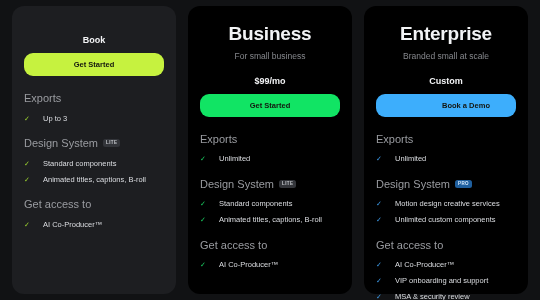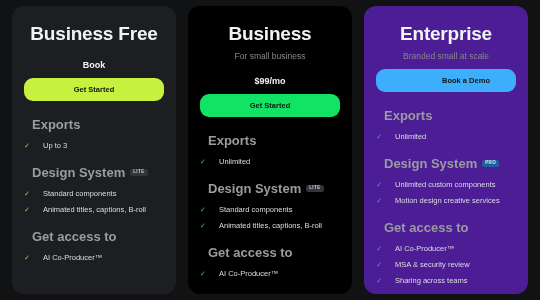--- a/index.html
+++ b/index.html
@@ -77,23 +77,22 @@
     margin-top: 11px;
   }
   .group-head {
     display: flex;
     align-items: center;
     gap: 5px;
     margin-bottom: 6px;
   }
   .group-label {
     color: #9a9ca1;
-    font-size: 13px;
-    font-weight: 700;
-    margin-left: 8px;
+    font-size: 11px;
+    font-weight: 400;
   }
   .group-badge {
     font-size: 4.5px;
     font-weight: 700;
     letter-spacing: 0.4px;
     padding: 1.5px 3px;
     border-radius: 2.5px;
     color: #c9cbd0;
     background: #33353a;
     line-height: 1;
@@ -118,21 +117,20 @@
     color: #dcdee2;
     font-size: 7.5px;
     line-height: 11px;
   }
 </style>
 </head>
 <body style="background: rgb(17, 18, 20);">
 
 <div class="pricing-grid" id="grid">
     <div class="plan-card" style="background: rgb(29, 30, 33);">
-      <div class="plan-title">Business Free</div>
       <div class="plan-price">Book</div>
       <button class="plan-cta" style="background: rgb(198, 242, 63);">Get Started</button>
       <div class="features">
         <div class="feature-group">
           <div class="group-head">
             <span class="group-label">Exports</span>
           </div>
           <div class="feature-item">
             <span class="check-icon" style="color: rgb(154, 209, 48);">✓</span>
             <span class="feature-text">Up to 3</span>
@@ -196,55 +194,60 @@
           <div class="group-head">
             <span class="group-label">Get access to</span>
           </div>
           <div class="feature-item">
             <span class="check-icon" style="color: rgb(25, 201, 95);">✓</span>
             <span class="feature-text">AI Co-Producer™</span>
           </div>
         </div>
       </div>
     </div>
-    <div class="plan-card" style="background: #4c1d95;">
+    <div class="plan-card" style="background: #000000;">
       <div class="plan-title">Enterprise</div>
       <div class="plan-subtitle">Branded small at scale</div>
+      <div class="plan-price">Custom</div>
       <button class="plan-cta" style="background: rgb(61, 174, 252); padding-left: 40px;">Book a Demo</button>
       <div class="features">
         <div class="feature-group">
           <div class="group-head">
             <span class="group-label">Exports</span>
           </div>
           <div class="feature-item">
             <span class="check-icon" style="color: rgb(61, 154, 232);">✓</span>
             <span class="feature-text">Unlimited</span>
           </div>
         </div>
         <div class="feature-group">
           <div class="group-head">
             <span class="group-label">Design System</span>
             <span class="group-badge badge-pro">PRO</span>
           </div>
           <div class="feature-item">
             <span class="check-icon" style="color: rgb(61, 154, 232);">✓</span>
+            <span class="feature-text">Motion design creative services</span>
+          </div>
+          <div class="feature-item">
+            <span class="check-icon" style="color: rgb(61, 154, 232);">✓</span>
             <span class="feature-text">Unlimited custom components</span>
           </div>
-          <div class="feature-item">
-            <span class="check-icon" style="color: rgb(61, 154, 232);">✓</span>
-            <span class="feature-text">Motion design creative services</span>
-          </div>
         </div>
         <div class="feature-group">
           <div class="group-head">
             <span class="group-label">Get access to</span>
           </div>
           <div class="feature-item">
             <span class="check-icon" style="color: rgb(61, 154, 232);">✓</span>
             <span class="feature-text">AI Co-Producer™</span>
+          </div>
+          <div class="feature-item">
+            <span class="check-icon" style="color: rgb(61, 154, 232);">✓</span>
+            <span class="feature-text">VIP onboarding and support</span>
           </div>
           <div class="feature-item">
             <span class="check-icon" style="color: rgb(61, 154, 232);">✓</span>
             <span class="feature-text">MSA &amp; security review</span>
           </div>
           <div class="feature-item">
             <span class="check-icon" style="color: rgb(61, 154, 232);">✓</span>
             <span class="feature-text">Sharing across teams</span>
           </div>
         </div>

